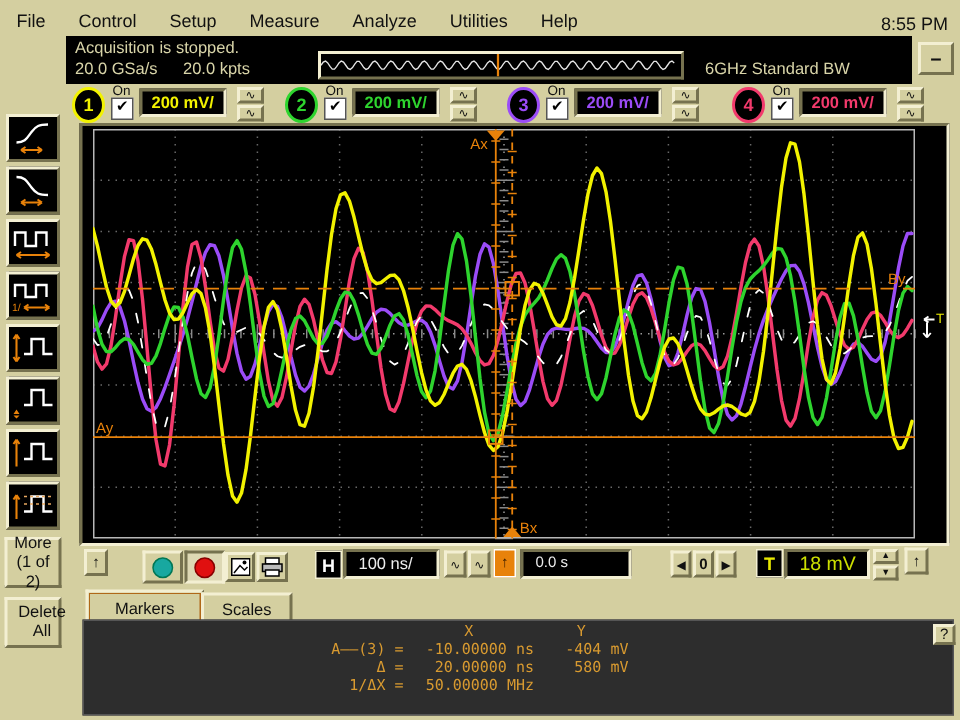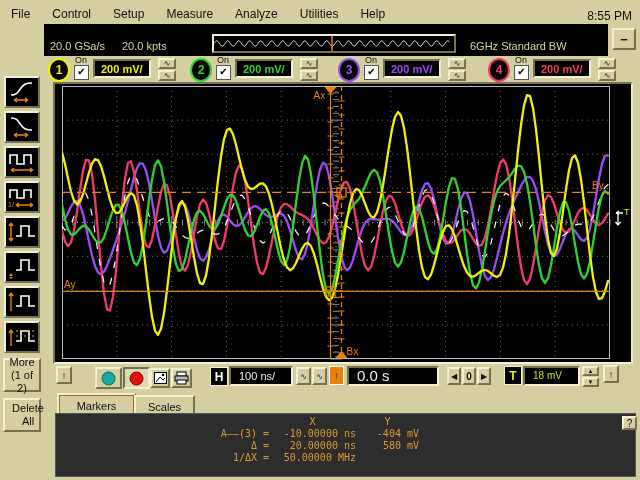--- a/index.html
+++ b/index.html
@@ -69,20 +69,21 @@
     <span class="menu-item">Control</span>
     <span class="menu-item">Setup</span>
     <span class="menu-item">Measure</span>
     <span class="menu-item">Analyze</span>
     <span class="menu-item">Utilities</span>
     <span class="menu-item">Help</span>
     <span id="clock">8:55 PM</span>
   </div>
 
   <div id="statusbar"></div>
+  <span class="status-text" style="left:50px;top:26px;">Acquisition is stopped.</span>
   <span class="status-text" style="left:50px;top:40px;">20.0 GSa/s</span>
   <span class="status-text" style="left:122px;top:40px;">20.0 kpts</span>
   <div id="preview-box">
     <svg id="preview-svg" width="240" height="15">
         <path d="M0,7.5 L0,7.50 L1.5,5.38 L3,4.73 L4.5,5.99 L6,8.29 L7.5,10.05 L9,10.05 L10.5,8.29 L12,5.99 L13.5,4.73 L15,5.38 L16.5,7.50 L18,9.62 L19.5,10.27 L21,9.01 L22.5,6.71 L24,4.95 L25.5,4.95 L27,6.71 L28.5,9.01 L30,10.27 L31.5,9.62 L33,7.50 L34.5,5.38 L36,4.73 L37.5,5.99 L39,8.29 L40.5,10.05 L42,10.05 L43.5,8.29 L45,5.99 L46.5,4.73 L48,5.38 L49.5,7.50 L51,9.62 L52.5,10.27 L54,9.01 L55.5,6.71 L57,4.95 L58.5,4.95 L60,6.71 L61.5,9.01 L63,10.27 L64.5,9.62 L66,7.50 L67.5,5.38 L69,4.73 L70.5,5.99 L72,8.29 L73.5,10.05 L75,10.05 L76.5,8.29 L78,5.99 L79.5,4.73 L81,5.38 L82.5,7.50 L84,9.62 L85.5,10.27 L87,9.01 L88.5,6.71 L90,4.95 L91.5,4.95 L93,6.71 L94.5,9.01 L96,10.27 L97.5,9.62 L99,7.50 L100.5,5.38 L102,4.73 L103.5,5.99 L105,8.29 L106.5,10.05 L108,10.05 L109.5,8.29 L111,5.99 L112.5,4.73 L114,5.38 L115.5,7.50 L117,9.62 L118.5,10.27 L120,9.01 L121.5,6.71 L123,4.95 L124.5,4.95 L126,6.71 L127.5,9.01 L129,10.27 L130.5,9.62 L132,7.50 L133.5,5.38 L135,4.73 L136.5,5.99 L138,8.29 L139.5,10.05 L141,10.05 L142.5,8.29 L144,5.99 L145.5,4.73 L147,5.38 L148.5,7.50 L150,9.62 L151.5,10.27 L153,9.01 L154.5,6.71 L156,4.95 L157.5,4.95 L159,6.71 L160.5,9.01 L162,10.27 L163.5,9.62 L165,7.50 L166.5,5.38 L168,4.73 L169.5,5.99 L171,8.29 L172.5,10.05 L174,10.05 L175.5,8.29 L177,5.99 L178.5,4.73 L180,5.38 L181.5,7.50 L183,9.62 L184.5,10.27 L186,9.01 L187.5,6.71 L189,4.95 L190.5,4.95 L192,6.71 L193.5,9.01 L195,10.27 L196.5,9.62 L198,7.50 L199.5,5.38 L201,4.73 L202.5,5.99 L204,8.29 L205.5,10.05 L207,10.05 L208.5,8.29 L210,5.99 L211.5,4.73 L213,5.38 L214.5,7.50 L216,9.62 L217.5,10.27 L219,9.01 L220.5,6.71 L222,4.95 L223.5,4.95 L225,6.71 L226.5,9.01 L228,10.27 L229.5,9.62 L231,7.50 L232.5,5.38 L234,4.73 L235.5,5.99" stroke="#e6e6e6" fill="none" stroke-width="0.9"></path>
         <line x1="118" y1="0" x2="118" y2="15" stroke="#e8820a" stroke-width="1.5"></line>
       </svg>
   </div>
   <span class="status-text" style="left:470px;top:40px;">6GHz Standard BW</span>
   <div id="min-btn" class="btn raised">−</div>
@@ -381,26 +382,26 @@
         <rect x="3" y="1" width="9" height="4" fill="#fff" stroke="#000"></rect>
         <rect x="1" y="5" width="13" height="5" fill="#bbb" stroke="#000"></rect>
         <rect x="3" y="9" width="9" height="4" fill="#fff" stroke="#000"></rect>
       </svg>
   </div>
   <div class="ctl btn" style="left:210px;top:367px;width:18px;height:19px;background:#000;border:1px solid #f3efd2;color:#fff;font-weight:bold;font-size:12px;">H</div>
   <div class="ctl blackfield" style="left:229px;top:366px;width:64px;height:20px;color:#eee;font-size:11px;line-height:16px;padding-left:8px;">100 ns/</div>
   <div class="ctl btn raised" style="left:296px;top:367px;width:15px;height:18px;font-size:8px;">∿</div>
   <div class="ctl btn raised" style="left:312px;top:367px;width:15px;height:18px;font-size:8px;">∿</div>
   <div class="ctl btn" style="left:329px;top:366px;width:15px;height:19px;background:#e8820a;border:1px solid #fff;color:#402000;font-size:10px;">↑</div>
-  <div class="ctl blackfield" style="left:347px;top:366px;width:92px;height:20px;color:#eee;font-size:15px;line-height:16px;padding-left:8px;">0.0 s</div>
+  <div class="ctl blackfield" style="left:347px;top:366px;width:74px;height:20px;color:#eee;font-size:10px;line-height:16px;padding-left:8px;">0.0 s</div>
   <div class="ctl btn raised" style="left:447px;top:367px;width:14px;height:18px;font-size:8px;">◀</div>
   <div class="ctl btn raised" style="left:462px;top:367px;width:14px;height:18px;font-size:10px;font-weight:bold;">0</div>
   <div class="ctl btn raised" style="left:477px;top:367px;width:14px;height:18px;font-size:8px;">▶</div>
   <div class="ctl btn" style="left:504px;top:366px;width:18px;height:19px;background:#000;border:1px solid #f3efd2;color:#e8e800;font-weight:bold;font-size:12px;">T</div>
-  <div class="ctl blackfield" style="left:523px;top:366px;width:57px;height:20px;color:#cde000;font-size:10px;line-height:16px;padding-left:8px;">18 mV</div>
+  <div class="ctl blackfield" style="left:523px;top:366px;width:57px;height:20px;color:#cde000;font-size:13px;line-height:16px;padding-left:8px;">18 mV</div>
   <div class="ctl" style="left:582px;top:366px;width:17px;height:20px;display:flex;flex-direction:column;gap:1px;">
     <div class="btn raised" style="height:10px;font-size:6px;">▲</div>
     <div class="btn raised" style="height:10px;font-size:6px;">▼</div>
   </div>
   <div class="ctl btn raised" style="left:603px;top:365px;width:16px;height:18px;font-size:10px;">↑</div>
 
   <div class="tab active" style="left:57px;top:393px;width:75px;height:21px;">
       <span>Markers</span>
     </div>
   <div class="tab" style="left:134px;top:395px;width:57px;height:19px;">

